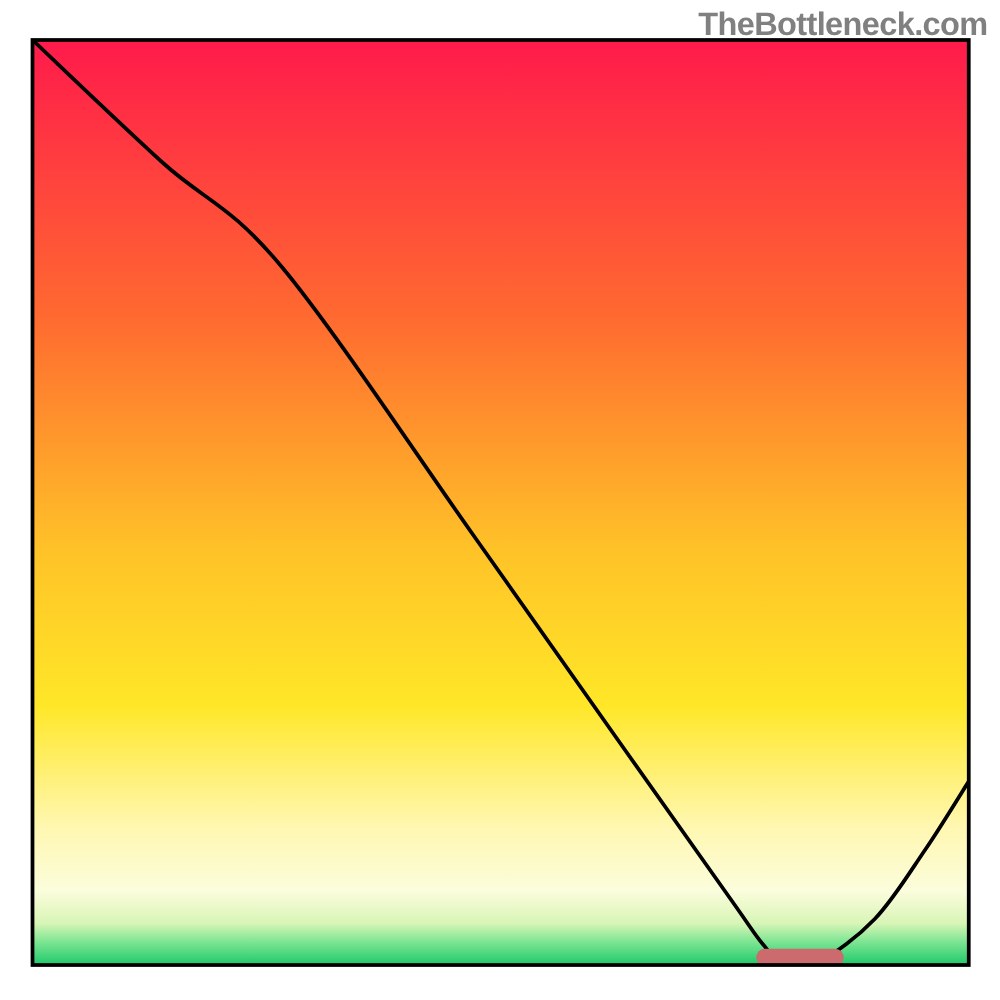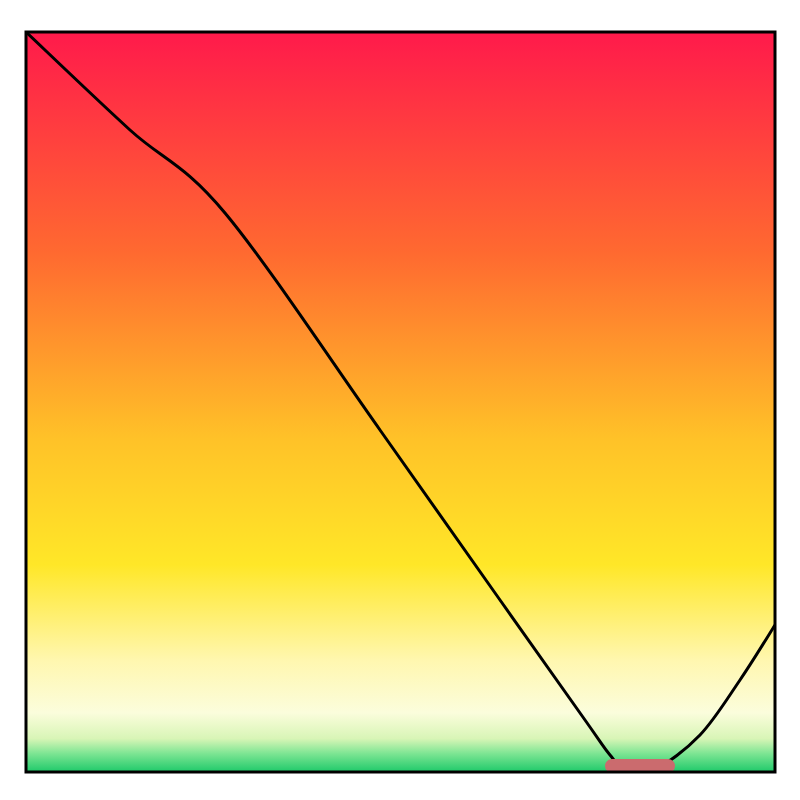--- a/index.html
+++ b/index.html
@@ -30,20 +30,21 @@
     position: absolute;
     left: 0;
     top: 0;
   }
 </style>
 </head>
 <body>
 
 <div class="chart-container">
 
+  <div class="watermark">TheBottleneck.com</div>
 
   <svg class="plot" width="800" height="800" viewBox="0 0 800 800">
     <defs>
       <linearGradient id="bg-grad" x1="0" y1="0" x2="0" y2="1">
       <stop offset="0%" stop-color="#ff1a4b"></stop>
           <stop offset="30%" stop-color="#ff6a30"></stop>
           <stop offset="55.00000000000001%" stop-color="#ffc228"></stop>
           <stop offset="72%" stop-color="#ffe728"></stop>
           <stop offset="85%" stop-color="#fff7b0"></stop>
           <stop offset="92%" stop-color="#fbfddc"></stop>

